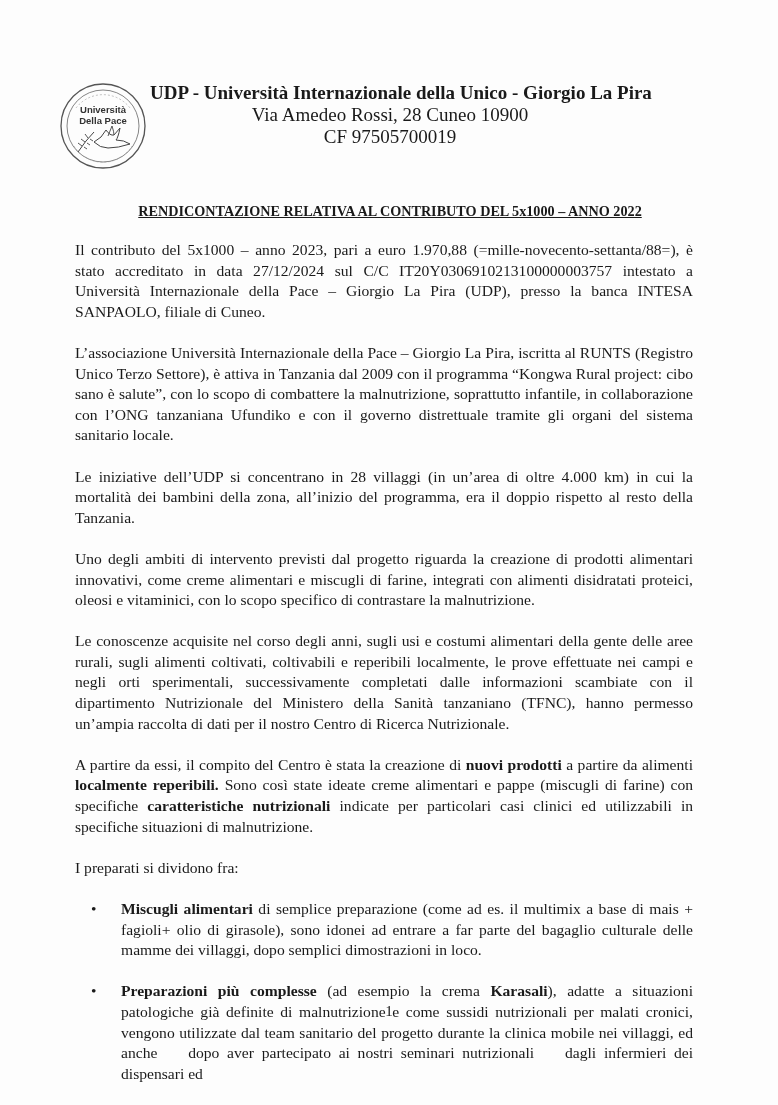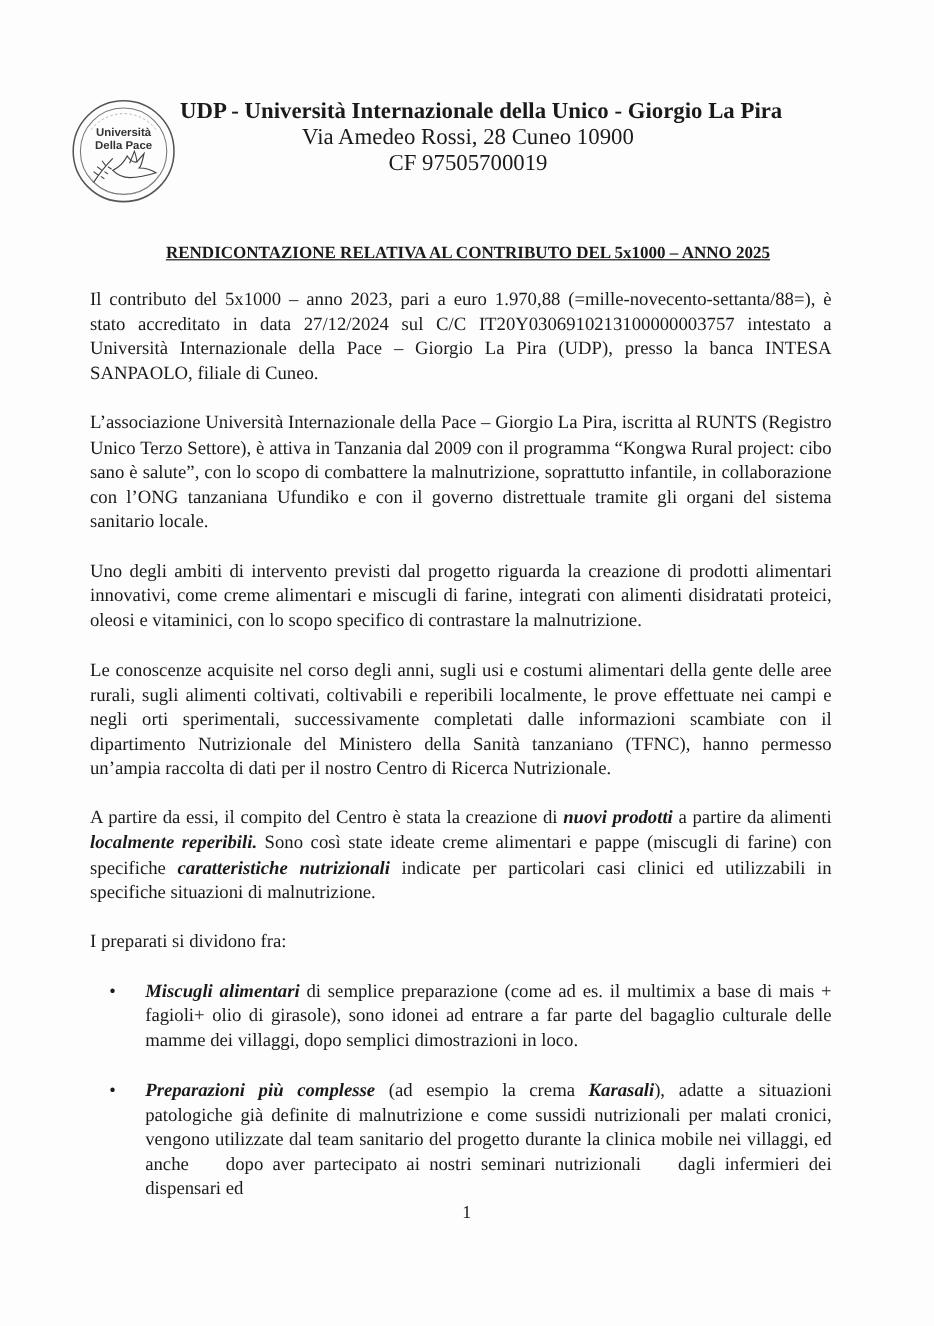--- a/index.html
+++ b/index.html
@@ -40,21 +40,21 @@
     .body-text p { margin: 0 0 20.6px 0; }
     .body-text ul { margin: 0; padding-left: 46px; list-style: none; }
     .body-text li { position: relative; margin-bottom: 20.6px; }
     .body-text li .bullet {
       position: absolute; left: -30px; top: 0;
     }
     .page-number {
       position: absolute; left: 0; width: 778px; top: 1003px;
       text-align: center; font-size: 15px;
     }
-    b { font-weight: bold; font-style: italic; }
+    b { font-weight: bold; }
   </style>
 </head>
 <body>
 
 <div class="logo">
   <svg width="90" height="92" viewBox="0 0 90 92">
     <circle cx="45" cy="46" r="42" fill="none" stroke="#555" stroke-width="1.3"></circle>
     <circle cx="45" cy="46" r="36" fill="none" stroke="#777" stroke-width="0.9"></circle>
     <text x="45" y="33" text-anchor="middle" font-family="Liberation Sans, sans-serif" font-weight="bold" font-size="9.5" fill="#333">Università</text>
     <text x="45" y="44" text-anchor="middle" font-family="Liberation Sans, sans-serif" font-weight="bold" font-size="9.5" fill="#333">Della Pace</text>
@@ -69,25 +69,26 @@
     <path d="M16 66 A34 34 0 0 0 74 66" fill="none" stroke="#999" stroke-width="0.6" stroke-dasharray="2 2"></path>
   </svg>
 </div>
 
 <div class="header">
   <div class="title">UDP - Università Internazionale della Unico - Giorgio La Pira</div>
   <div class="line">Via Amedeo Rossi, 28 Cuneo 10900</div>
   <div class="line">CF 97505700019</div>
 </div>
 
-<div class="doc-title">RENDICONTAZIONE RELATIVA AL CONTRIBUTO DEL 5x1000 – ANNO 2025</div>
+<div class="doc-title">RENDICONTAZIONE RELATIVA AL CONTRIBUTO DEL 5x1000 – ANNO 2022</div>
 
 <div class="body-text">
   <p>Il contributo del 5x1000 – anno 2023, pari a euro 1.970,88 (=mille-novecento-settanta/88=), è stato accreditato in data 27/12/2024 sul C/C IT20Y0306910213100000003757 intestato a Università Internazionale della Pace – Giorgio La Pira (UDP), presso la banca INTESA SANPAOLO, filiale di Cuneo.</p>
   <p>L’associazione Università Internazionale della Pace – Giorgio La Pira, iscritta al RUNTS (Registro Unico Terzo Settore), è attiva in Tanzania dal 2009 con il programma “Kongwa Rural project: cibo sano è salute”, con lo scopo di combattere la malnutrizione, soprattutto infantile, in collaborazione con l’ONG tanzaniana Ufundiko e con il governo distrettuale tramite gli organi del sistema sanitario locale.</p>
+  <p>Le iniziative dell’UDP si concentrano in 28 villaggi (in un’area di oltre 4.000 km) in cui la mortalità dei bambini della zona, all’inizio del programma, era il doppio rispetto al resto della Tanzania.</p>
   <p>Uno degli ambiti di intervento previsti dal progetto riguarda la creazione di prodotti alimentari innovativi, come creme alimentari e miscugli di farine, integrati con alimenti disidratati proteici, oleosi e vitaminici, con lo scopo specifico di contrastare la malnutrizione.</p>
   <p>Le conoscenze acquisite nel corso degli anni, sugli usi e costumi alimentari della gente delle aree rurali, sugli alimenti coltivati, coltivabili e reperibili localmente, le prove effettuate nei campi e negli orti sperimentali, successivamente completati dalle informazioni scambiate con il dipartimento Nutrizionale del Ministero della Sanità tanzaniano (TFNC), hanno permesso un’ampia raccolta di dati per il nostro Centro di Ricerca Nutrizionale.</p>
   <p><span>A partire da essi, il compito del Centro è stata la creazione di </span><b>nuovi prodotti</b><span> a partire da alimenti </span><b>localmente reperibili.</b><span> Sono così state ideate creme alimentari e pappe (miscugli di farine) con specifiche </span><b>caratteristiche nutrizionali</b><span> indicate per particolari casi clinici ed utilizzabili in specifiche situazioni di malnutrizione.</span></p>
   <p>I preparati si dividono fra:</p>
   <ul>
     <li>
       <span class="bullet">•</span><b>Miscugli alimentari</b><span> di semplice preparazione (come ad es. il multimix a base di mais + fagioli+ olio di girasole), sono idonei ad entrare a far parte del bagaglio culturale delle mamme dei villaggi, dopo semplici dimostrazioni in loco.</span>
     </li>
     <li>
       <span class="bullet">•</span><b>Preparazioni più complesse</b><span> (ad esempio la crema </span><b>Karasali</b><span style="white-space: pre-wrap;">), adatte a situazioni patologiche già definite di malnutrizione e come sussidi nutrizionali per malati cronici, vengono utilizzate dal team sanitario del progetto durante la clinica mobile nei villaggi, ed anche    dopo aver partecipato ai nostri seminari nutrizionali    dagli infermieri dei dispensari ed</span>

